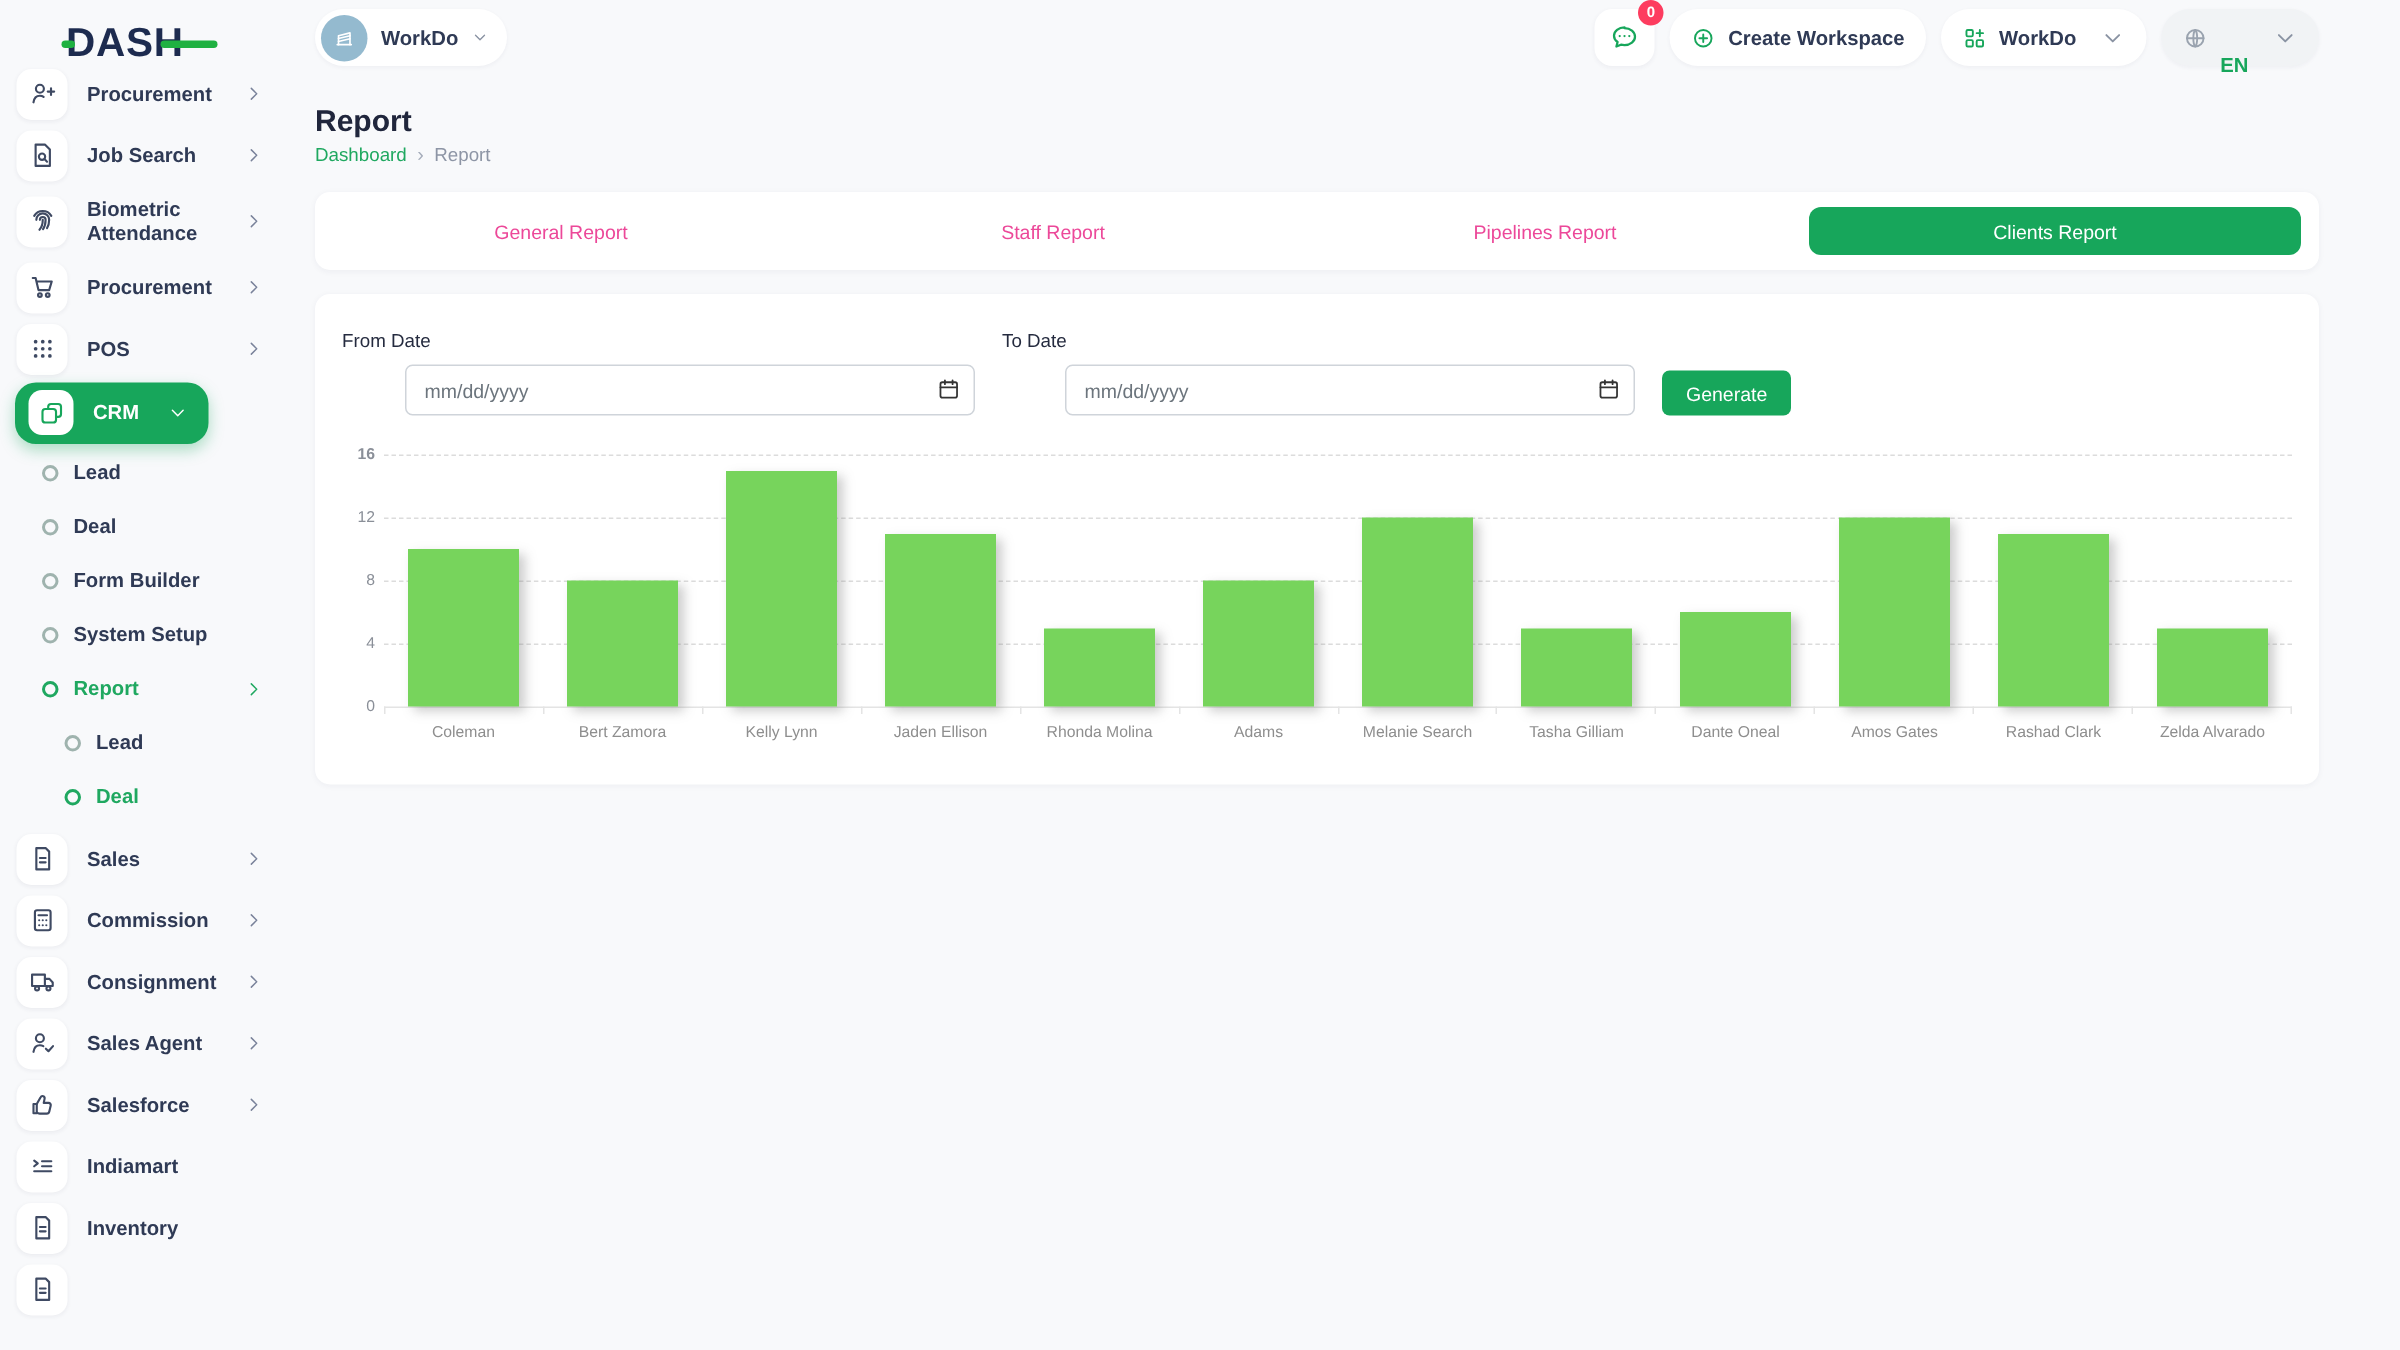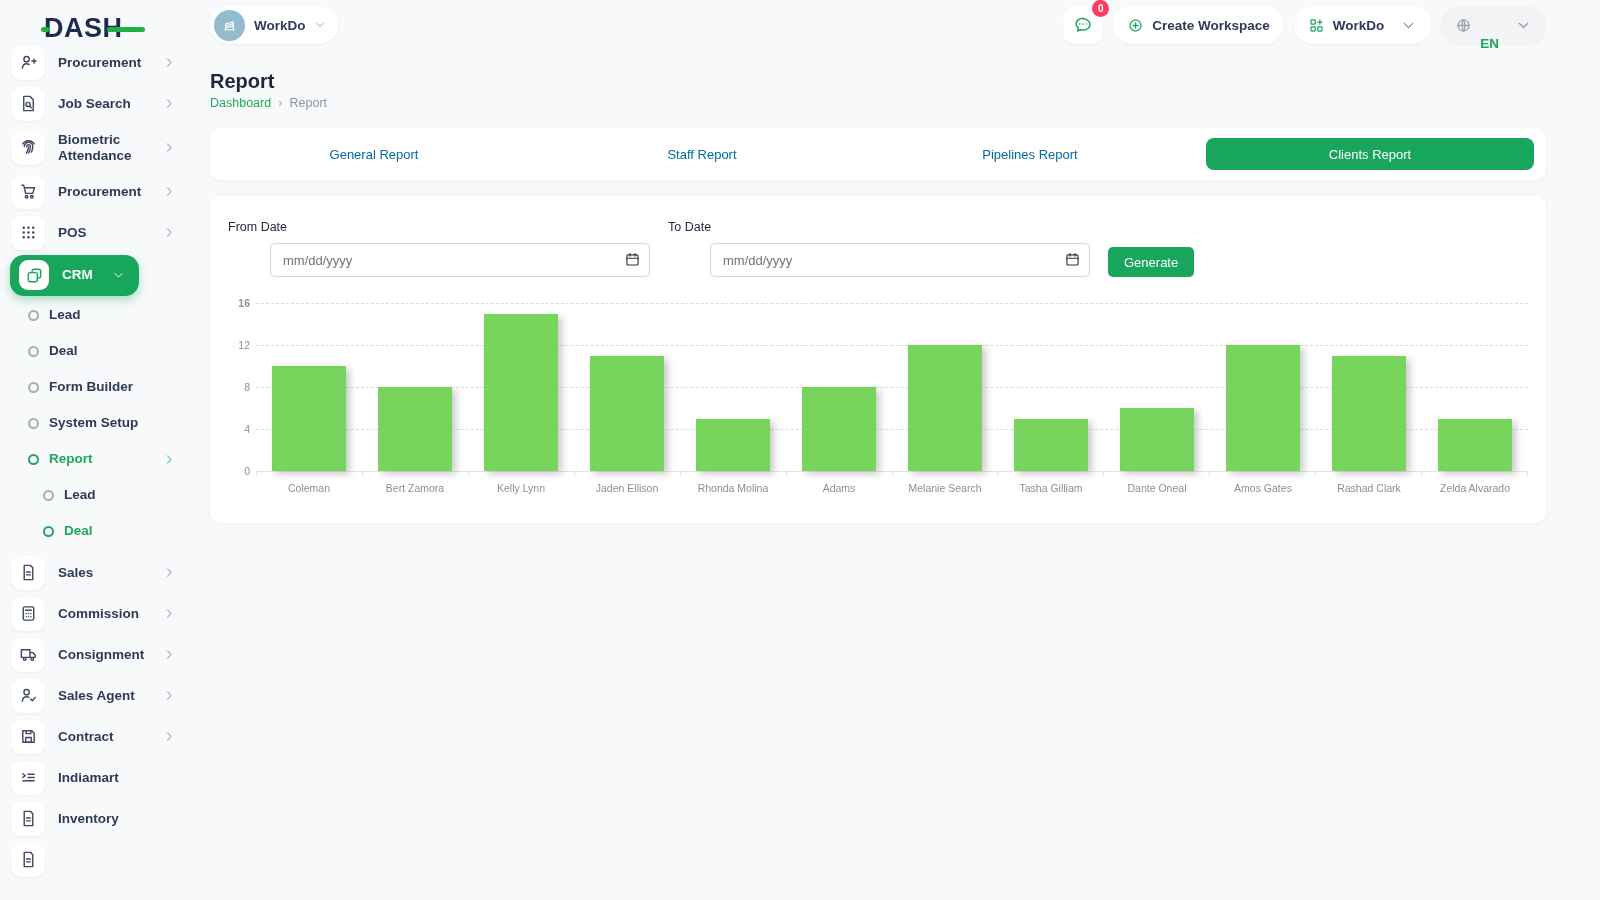--- a/index.html
+++ b/index.html
@@ -72,21 +72,21 @@
   .page-title { position:absolute; left:210px; top:70px; font-size:20px; font-weight:700; color:#20263c; }
   .breadcrumb { position:absolute; left:210px; top:95px; font-size:12.5px; display:flex; align-items:center; gap:7px; }
   .breadcrumb .link { color:#1fa860; cursor:pointer; }
   .breadcrumb .sep { color:#a6adbb; font-size:13px; }
   .breadcrumb .cur { color:#8d95a5; }
 
   
   .tabs-card { position:absolute; left:210px; top:128px; width:1336px; height:52px; background:#fff;
                border-radius:10px; box-shadow:0 1px 4px rgba(30,40,70,.05); display:flex; align-items:stretch; }
   .tab { flex:1; display:flex; align-items:center; justify-content:center; font-size:13px; font-weight:500;
-         color:#0369a1; cursor:pointer; }
+         color:#ec4899; cursor:pointer; }
   .tab.active { margin:10px 12px; background:#17a65b; border-radius:8px; color:#fff; }
 
   
   .main-card { position:absolute; left:210px; top:196px; width:1336px; height:327px; background:#fff;
                border-radius:10px; box-shadow:0 1px 4px rgba(30,40,70,.05); padding:24px 18px 0 18px; }
   .filter-row { display:flex; align-items:flex-end; }
   .field { width:422px; }
   .field + .field { margin-left:18px; }
   .field .flabel { font-size:12.5px; color:#252b3f; margin-bottom:9px; }
   .dwrap { position:relative;margin-left:42px; }
@@ -314,26 +314,25 @@
           <span class="lbl">Sales Agent</span>
           <span class="chev">
             <svg viewBox="0 0 20 20">
               <path d="M7 4.5l5.5 5.5L7 15.5"></path>
             </svg>
           </span>
         </div>
         <div class="mi">
           <span class="ibox">
             <svg viewBox="0 0 20 20">
-              <path d="M4 4h9.5L16 6.5V16H4z"></path>
-              <rect x="7" y="11" width="6" height="5"></rect>
-              <path d="M7.5 4v3h5V4"></path>
-            </svg>
-          </span>
-          <span class="lbl">Contract</span>
+              <path d="M3.5 9.5h2.3V16H3.5z"></path>
+              <path d="M5.8 15.4c.5.5 1.3.8 2.1.8h4.9c.9 0 1.6-.6 1.8-1.5l1-4.1c.2-1-.5-1.9-1.5-1.9h-3.4l.6-3a1.5 1.5 0 0 0-2.8-1L5.8 9.5"></path>
+            </svg>
+          </span>
+          <span class="lbl">Salesforce</span>
           <span class="chev">
             <svg viewBox="0 0 20 20">
               <path d="M7 4.5l5.5 5.5L7 15.5"></path>
             </svg>
           </span>
         </div>
         <div class="mi">
           <span class="ibox">
             <svg viewBox="0 0 20 20">
               <path d="M4 6l2.5 2L4 10"></path>

